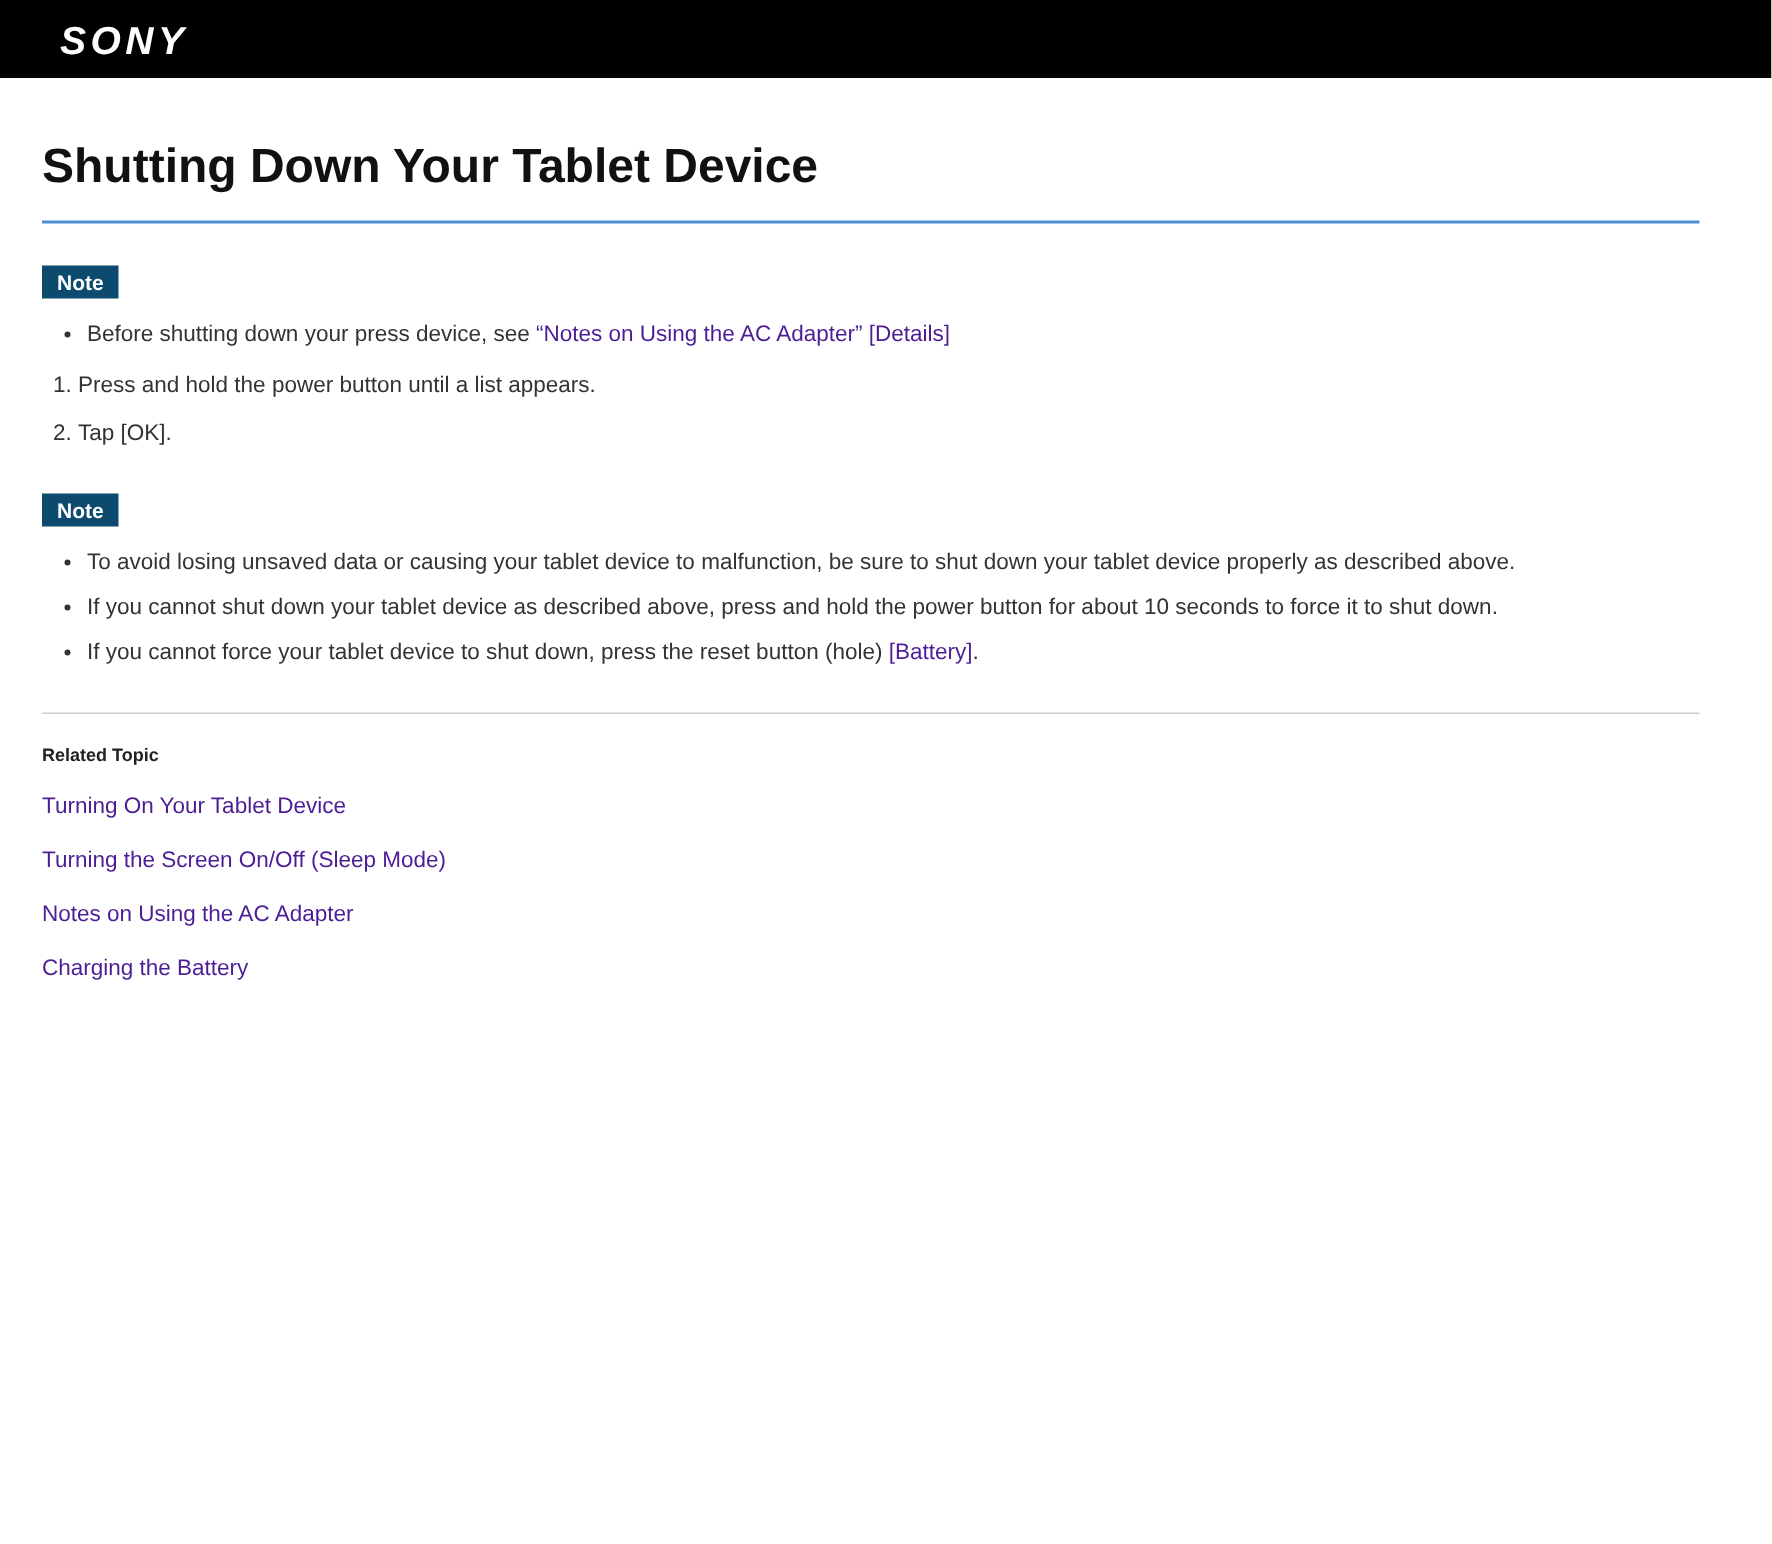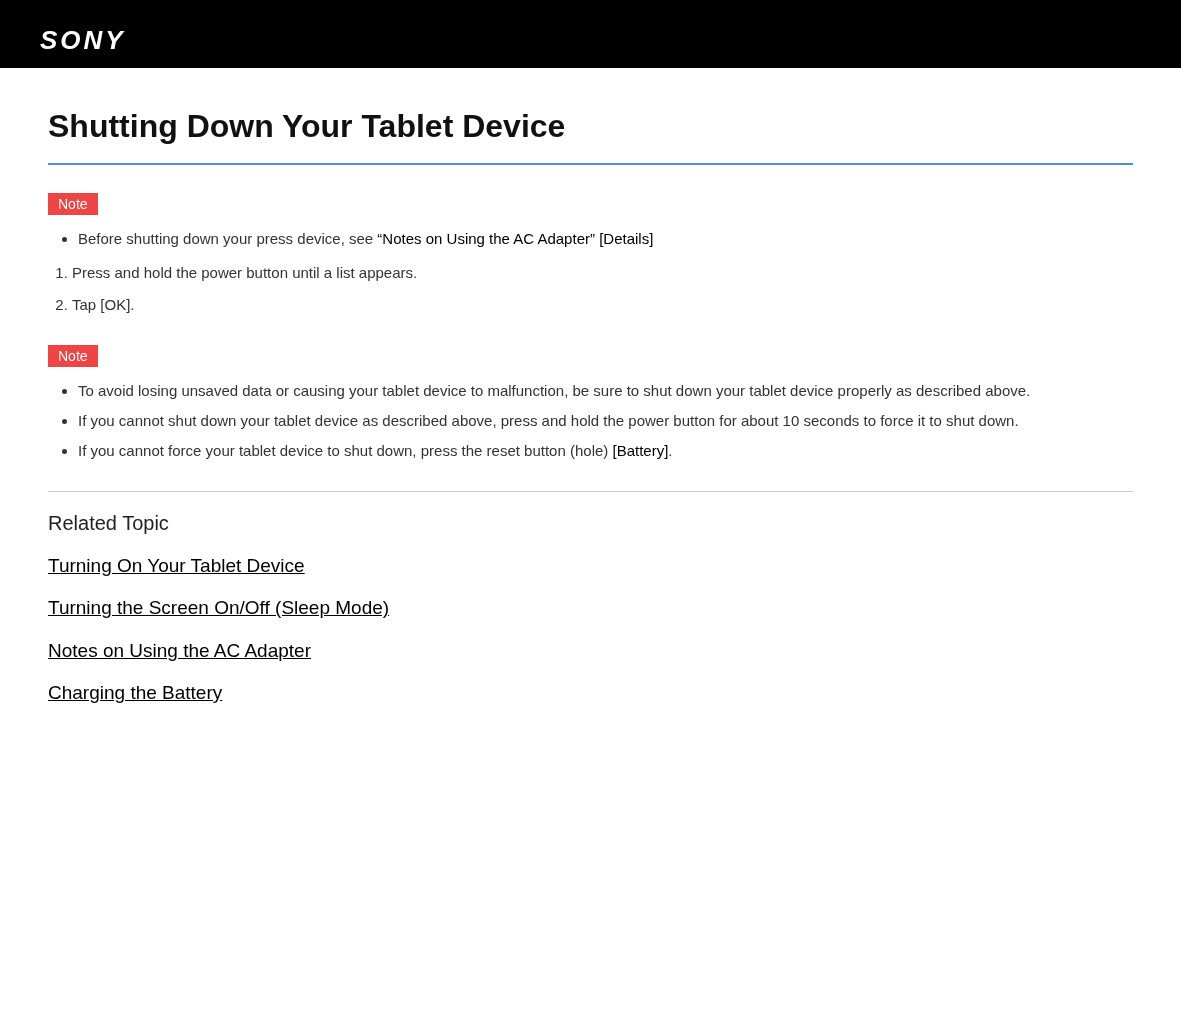--- a/index.html
+++ b/index.html
@@ -11,35 +11,35 @@
     body {
       font-family: Arial, Helvetica, sans-serif;
       font-size: 15px;
       color: #333;
       background: #fff;
     }
 
     .header {
       background: #000;
       padding: 12px 40px;
-      height: 68px;
+      height: 52px;
       display: flex;
-      align-items: flex-end;
+      align-items: flex-start;
     }
 
     .sony-logo {
       color: #fff;
       font-size: 26px;
       font-weight: 900;
       letter-spacing: 3px;
       font-style: italic;
     }
 
     .main-content {
-      padding: 40px 48px 60px 48px;
+      padding: 40px 48px 60px 28px;
       max-width: 1181px;
     }
 
     .page-title {
       font-size: 32px;
       font-weight: bold;
       color: #111;
       margin-bottom: 18px;
     }
 
@@ -50,23 +50,23 @@
     }
 
     .divider-thin {
       border: none;
       border-top: 1px solid #ccc;
       margin: 28px 0 20px 0;
     }
 
     .note-badge {
       display: inline-block;
-      background: #ef4444;
+      background: #0c4a6e;
       color: #fff;
-      font-weight: normal;
+      font-weight: bold;
       font-size: 14px;
       padding: 3px 10px;
       margin-bottom: 12px;
     }
 
     .note-section {
       margin-bottom: 28px;
     }
 
     ul {
@@ -90,43 +90,42 @@
     }
 
     .sub-text {
       margin-left: 20px;
       margin-top: 4px;
       color: #333;
       line-height: 1.6;
     }
 
     a {
-      color: #000000;
+      color: #4c1d95;
       text-decoration: none;
     }
 
     .related-topic-title {
-      font-weight: normal;
-      font-size: 20px;
+      font-weight: bold;
+      font-size: 12px;
       margin-bottom: 16px;
       color: #222;
     }
 
     .related-links {
       list-style: none;
       margin-left: 0;
     }
 
     .related-links li {
       margin-bottom: 12px;
     }
 
     .related-links li a {
-      font-size: 19px;
-      text-decoration: underline;
+      font-size: 15px;
     }
   </style>
 </head>
 <body>
 
 <div class="header">
   <div class="sony-logo">SONY</div>
 </div>
 
 <div class="main-content">

